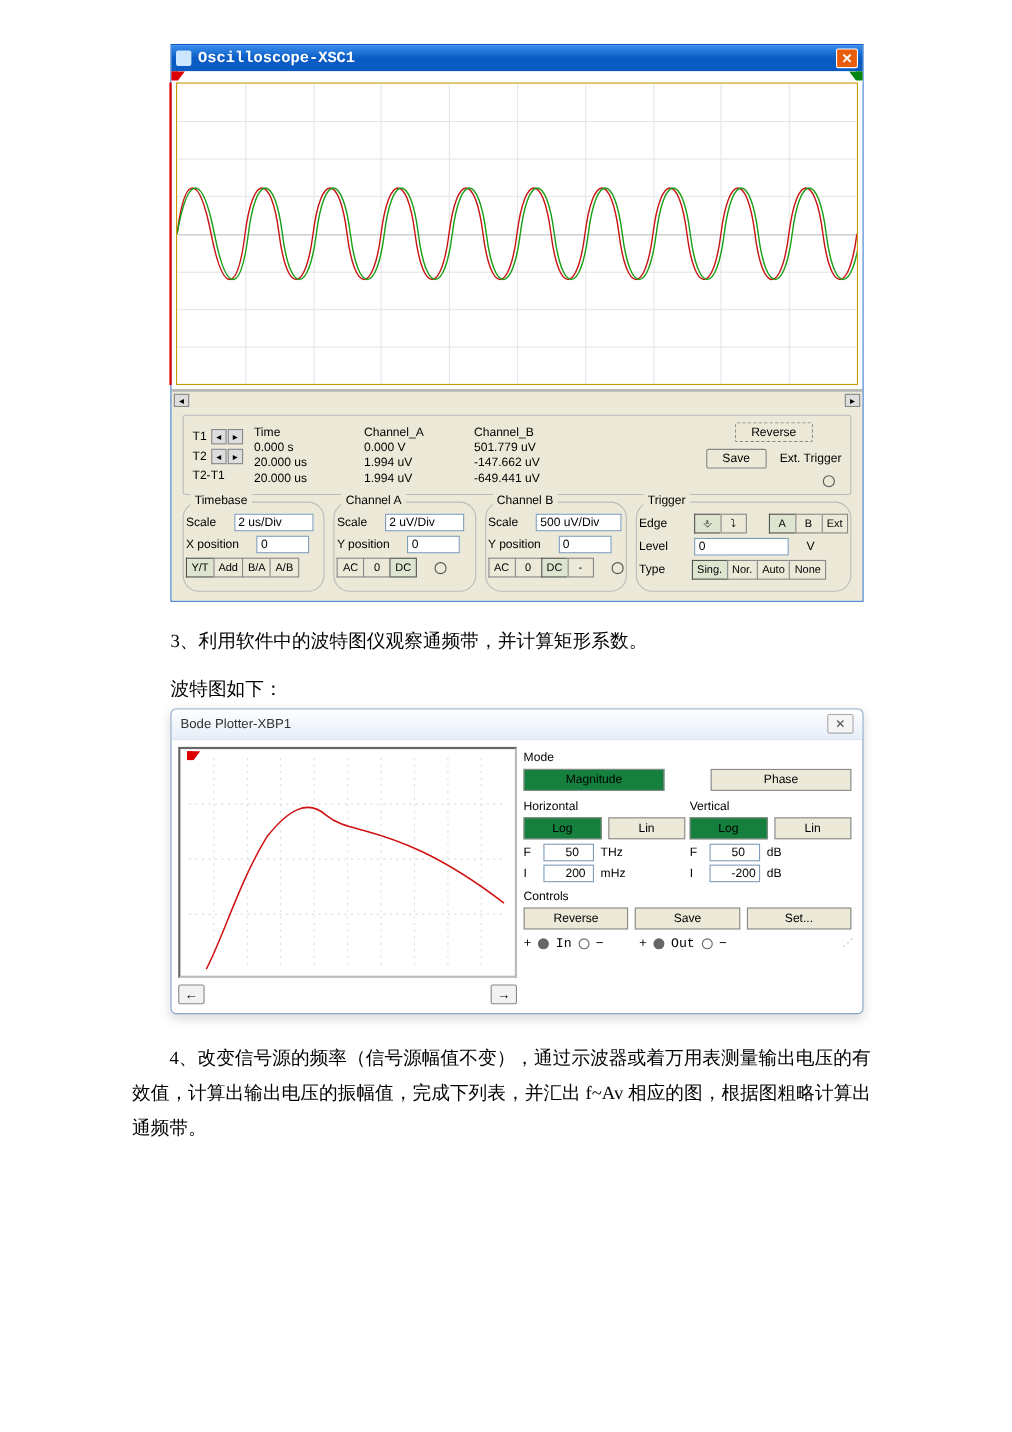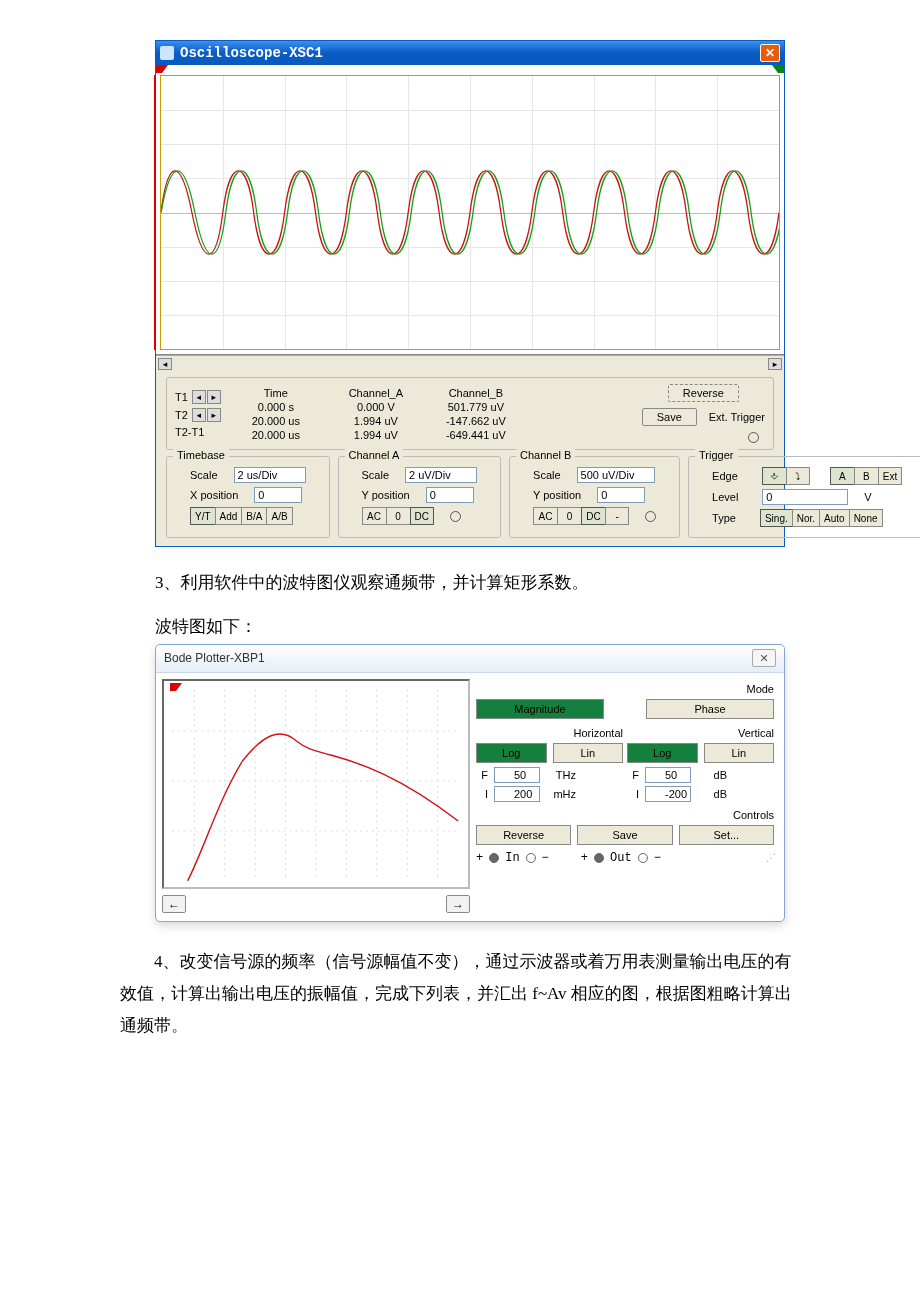--- a/index.html
+++ b/index.html
@@ -17,21 +17,20 @@
     font-family: "Times New Roman", serif;
     font-size: 18px;
     margin: 0 0 20px 95px;
   }
   .window {
     border: 1px solid #0a5bc4;
     margin: 0 auto 20px 95px;
     width: 630px;
     font-family: "Tahoma", sans-serif;
     font-size: 11px;
-    text-align: center;
   }
   .titlebar {
     background: linear-gradient(to bottom, #3a8fef 0%, #0a5bc4 50%, #075bc0 100%);
     color: #fff;
     display: flex;
     justify-content: space-between;
     align-items: center;
     padding: 2px 4px;
     height: 24px;
   }
@@ -175,22 +174,22 @@
     border-radius: 50%;
     display: inline-block;
   }
   .controls-grid {
     display: flex;
     gap: 8px;
     margin-top: 6px;
   }
   .group {
     border: 1px solid #bbb;
-    border-radius: 3px;
-    padding: 6px 23px 6px;
+    border-radius: 15px;
+    padding: 6px 2px 6px;
     position: relative;
     flex: 1;
   }
   .group .legend {
     position: absolute;
     top: -8px; left: 6px;
     background: #ece9d8;
     padding: 0 4px;
     font-size: 11px;
   }
@@ -280,21 +279,20 @@
     width: 24px; height: 18px;
     border: 1px solid #888;
     border-radius: 2px;
     background: #f2f2f2;
     display: flex; align-items: center; justify-content: center;
     font-size: 12px;
   }
   .bode-right {
     flex: 1;
     padding: 6px 10px 8px 0;
-    text-align: right;
   }
   .bode-row { display: flex; align-items: center; gap: 6px; margin: 4px 0; }
   .half { display: flex; gap: 4px; }
   .half > div { flex: 1; }
   .tab-btn {
     flex: 1;
     border: 1px solid #888;
     background: #ece9d8;
     height: 20px;
     display: inline-flex;

